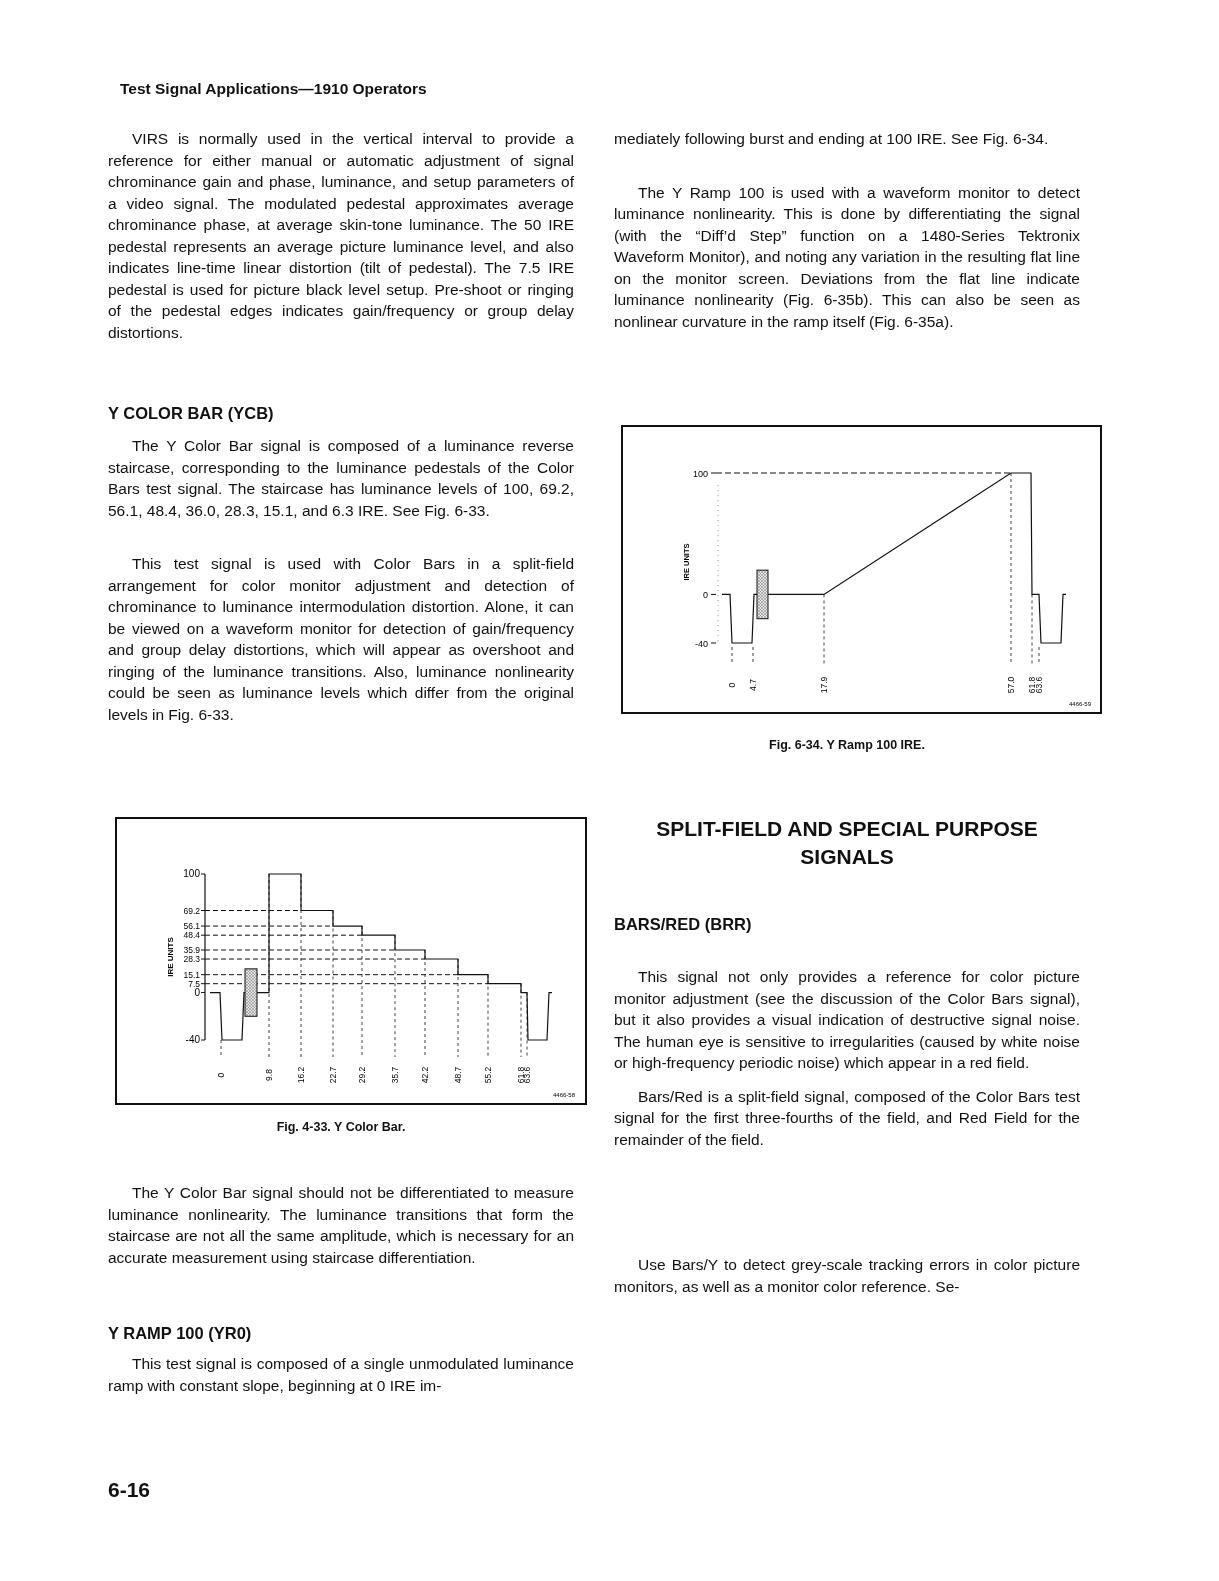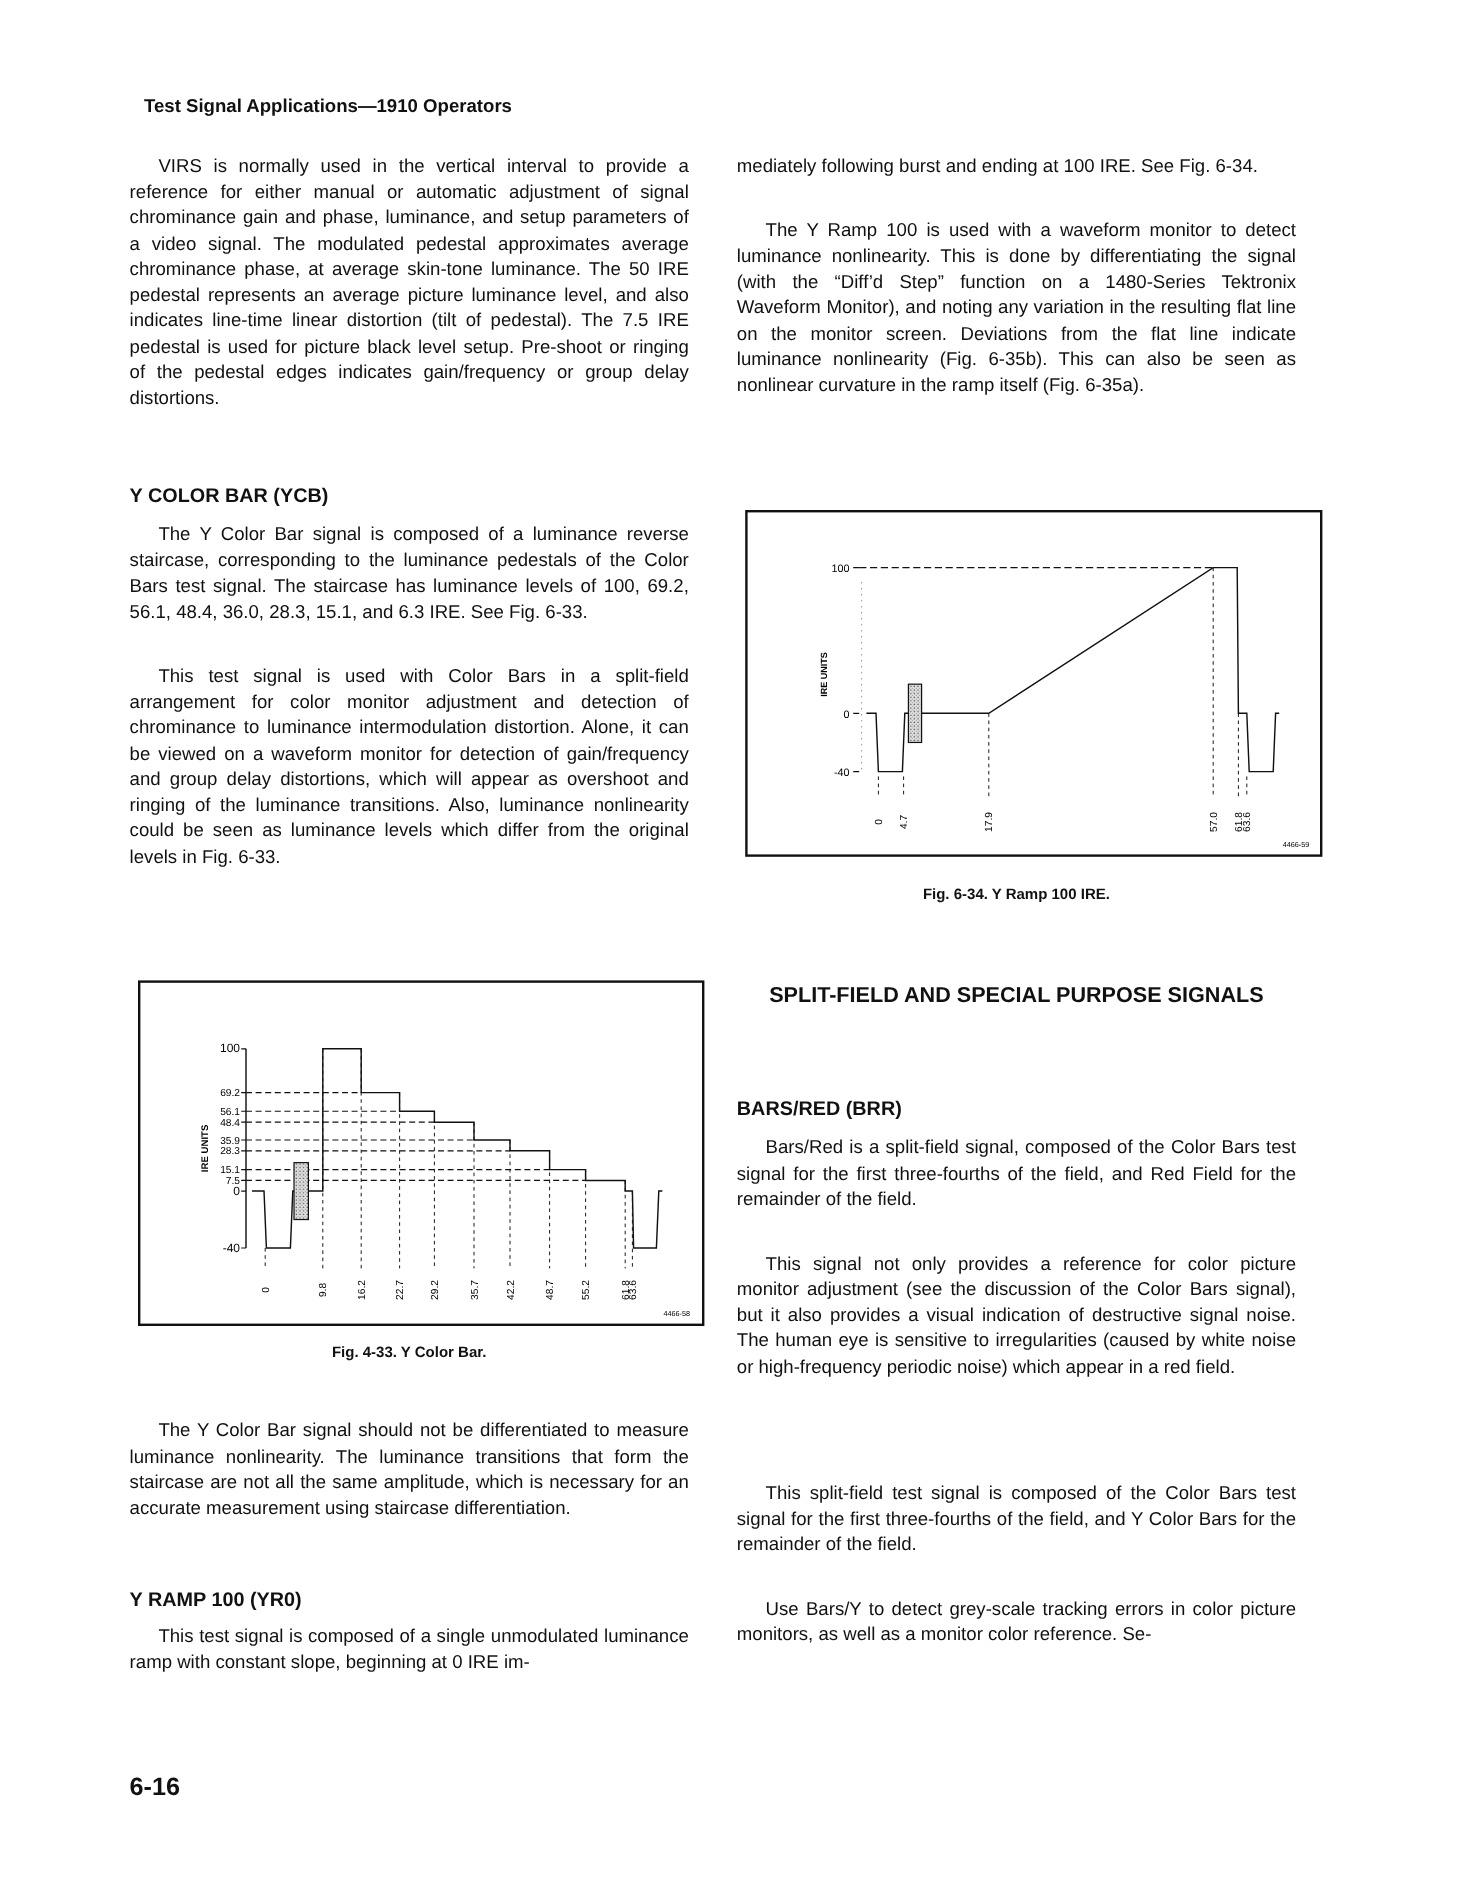--- a/index.html
+++ b/index.html
@@ -3,21 +3,21 @@
 <meta charset="utf-8">
 <style>
   html, body { margin: 0; padding: 0; background: #ffffff; }
   body { width: 1219px; height: 1581px; position: relative; font-family: "Liberation Sans", sans-serif; color: #111; overflow: hidden; }
   .running-head { position: absolute; left: 120px; top: 80px; font-weight: bold; font-size: 15.5px; }
   .col { position: absolute; width: 466px; }
   .col-left { left: 108px; }
   .col-right { left: 614px; }
   p { margin: 0; font-size: 15.5px; line-height: 21.5px; text-align: justify; text-indent: 24px; }
   h3 { margin: 0; font-size: 16.5px; font-weight: bold; }
-  h2 { margin: 0; font-size: 18px; font-weight: bold; text-align: center; line-height: 28px; }
+  h2 { margin: 0; font-size: 21px; font-weight: bold; text-align: center; line-height: 28px; }
   .fig-box { position: absolute; border: 2px solid #111; background: #fff; padding-left: 12px; }
   .fig-caption { position: absolute; font-size: 12.5px; font-weight: bold; text-align: center; }
   .page-num { position: absolute; left: 108px; top: 1478px; font-size: 21px; font-weight: bold; }
   svg text { font-family: "Liberation Sans", sans-serif; }
 </style>
 </head>
 <body>
 
 <div class="running-head">Test Signal Applications—1910 Operators</div>
 
@@ -148,22 +148,21 @@
     </svg>
 </div>
 <div class="fig-caption" style="left:614px; top:738px; width:466px;">Fig. 6-34. Y Ramp 100 IRE.</div>
 
 <div class="col col-right" style="top:815px;">
   <h2 style="padding:0 20px;">SPLIT-FIELD AND SPECIAL PURPOSE SIGNALS</h2>
 </div>
 
 <div class="col col-right" style="top:915px;">
   <h3>BARS/RED (BRR)</h3>
+  <p style="margin-top:32px;">This signal not only provides a reference for color picture monitor adjustment (see the discussion of the Color Bars signal), but it also provides a visual indication of destructive signal noise. The human eye is sensitive to irregularities (caused by white noise or high-frequency periodic noise) which appear in a red field.</p>
   <p style="margin-top:12px;">Bars/Red is a split-field signal, composed of the Color Bars test signal for the first three-fourths of the field, and Red Field for the remainder of the field.</p>
-  <p style="margin-top:32px;">This signal not only provides a reference for color picture monitor adjustment (see the discussion of the Color Bars signal), but it also provides a visual indication of destructive signal noise. The human eye is sensitive to irregularities (caused by white noise or high-frequency periodic noise) which appear in a red field.</p>
 </div>
 
 <div class="col col-right" style="top:1222px;">
-  <p style="margin-top:12px;">This split-field test signal is composed of the Color Bars test signal for the first three-fourths of the field, and Y Color Bars for the remainder of the field.</p>
   <p style="margin-top:32px;">Use Bars/Y to detect grey-scale tracking errors in color picture monitors, as well as a monitor color reference. Se-</p>
 </div>
 
 <div class="page-num">6-16</div>
 
 </body></html>

